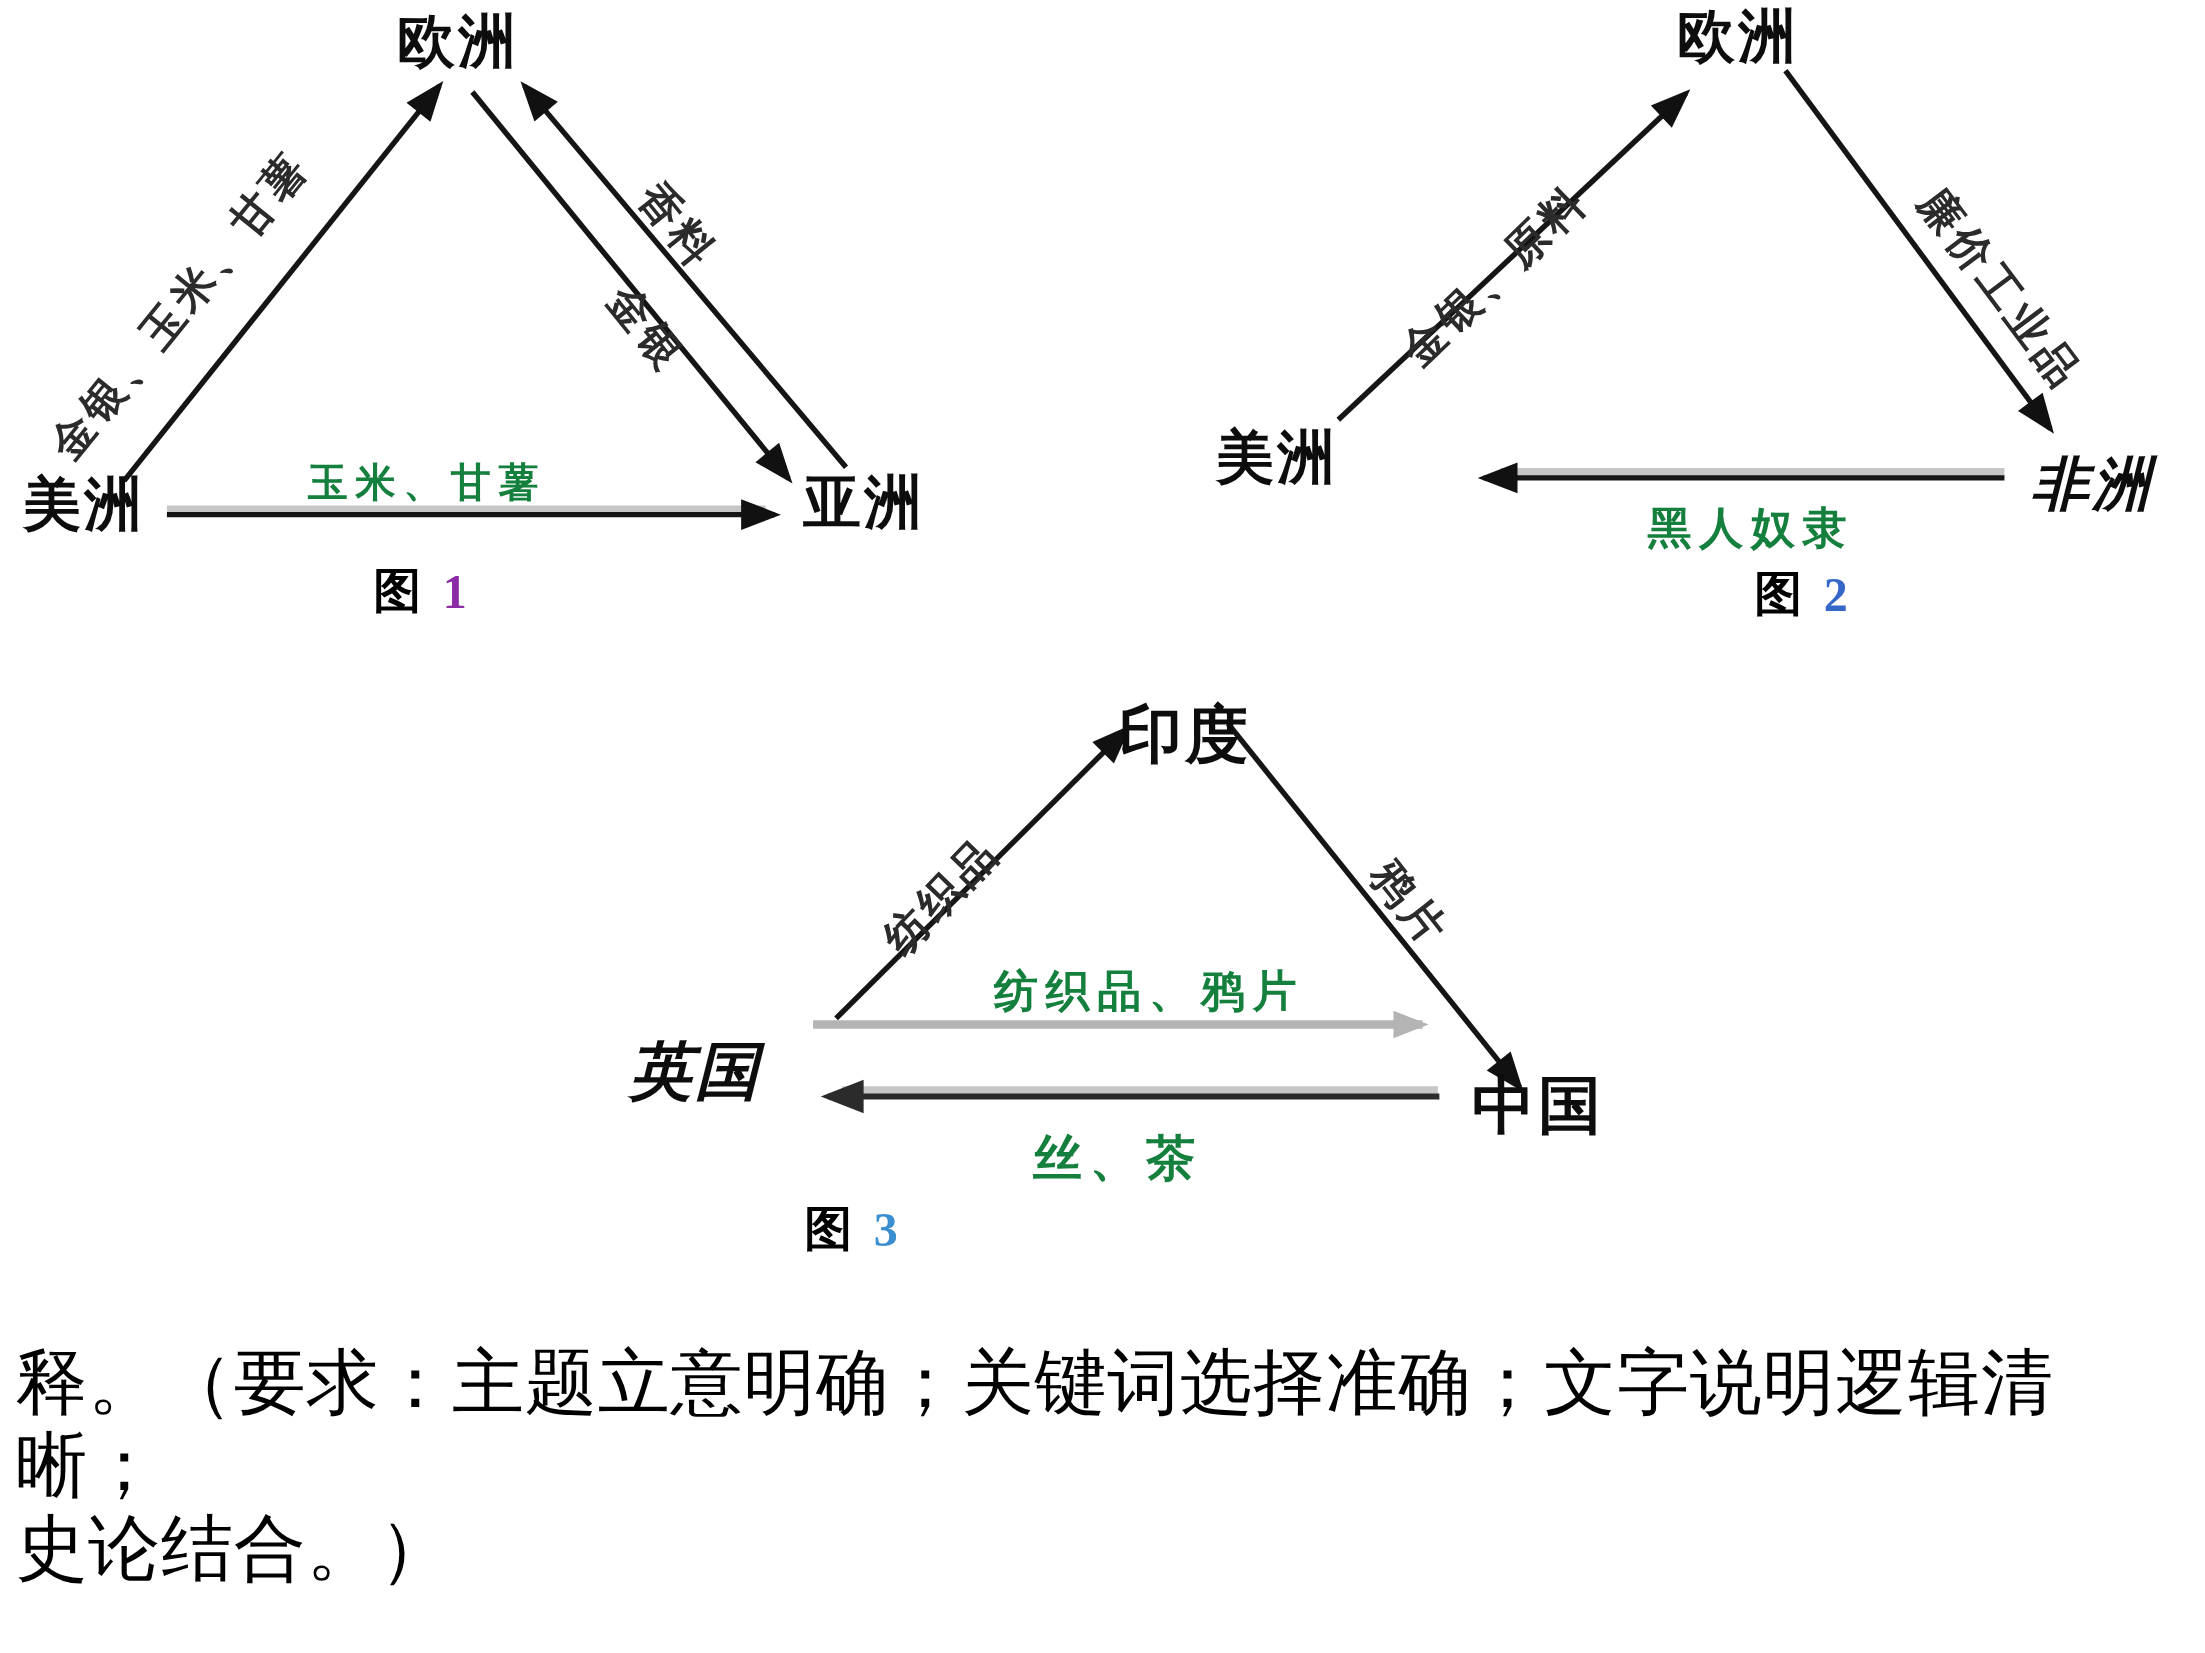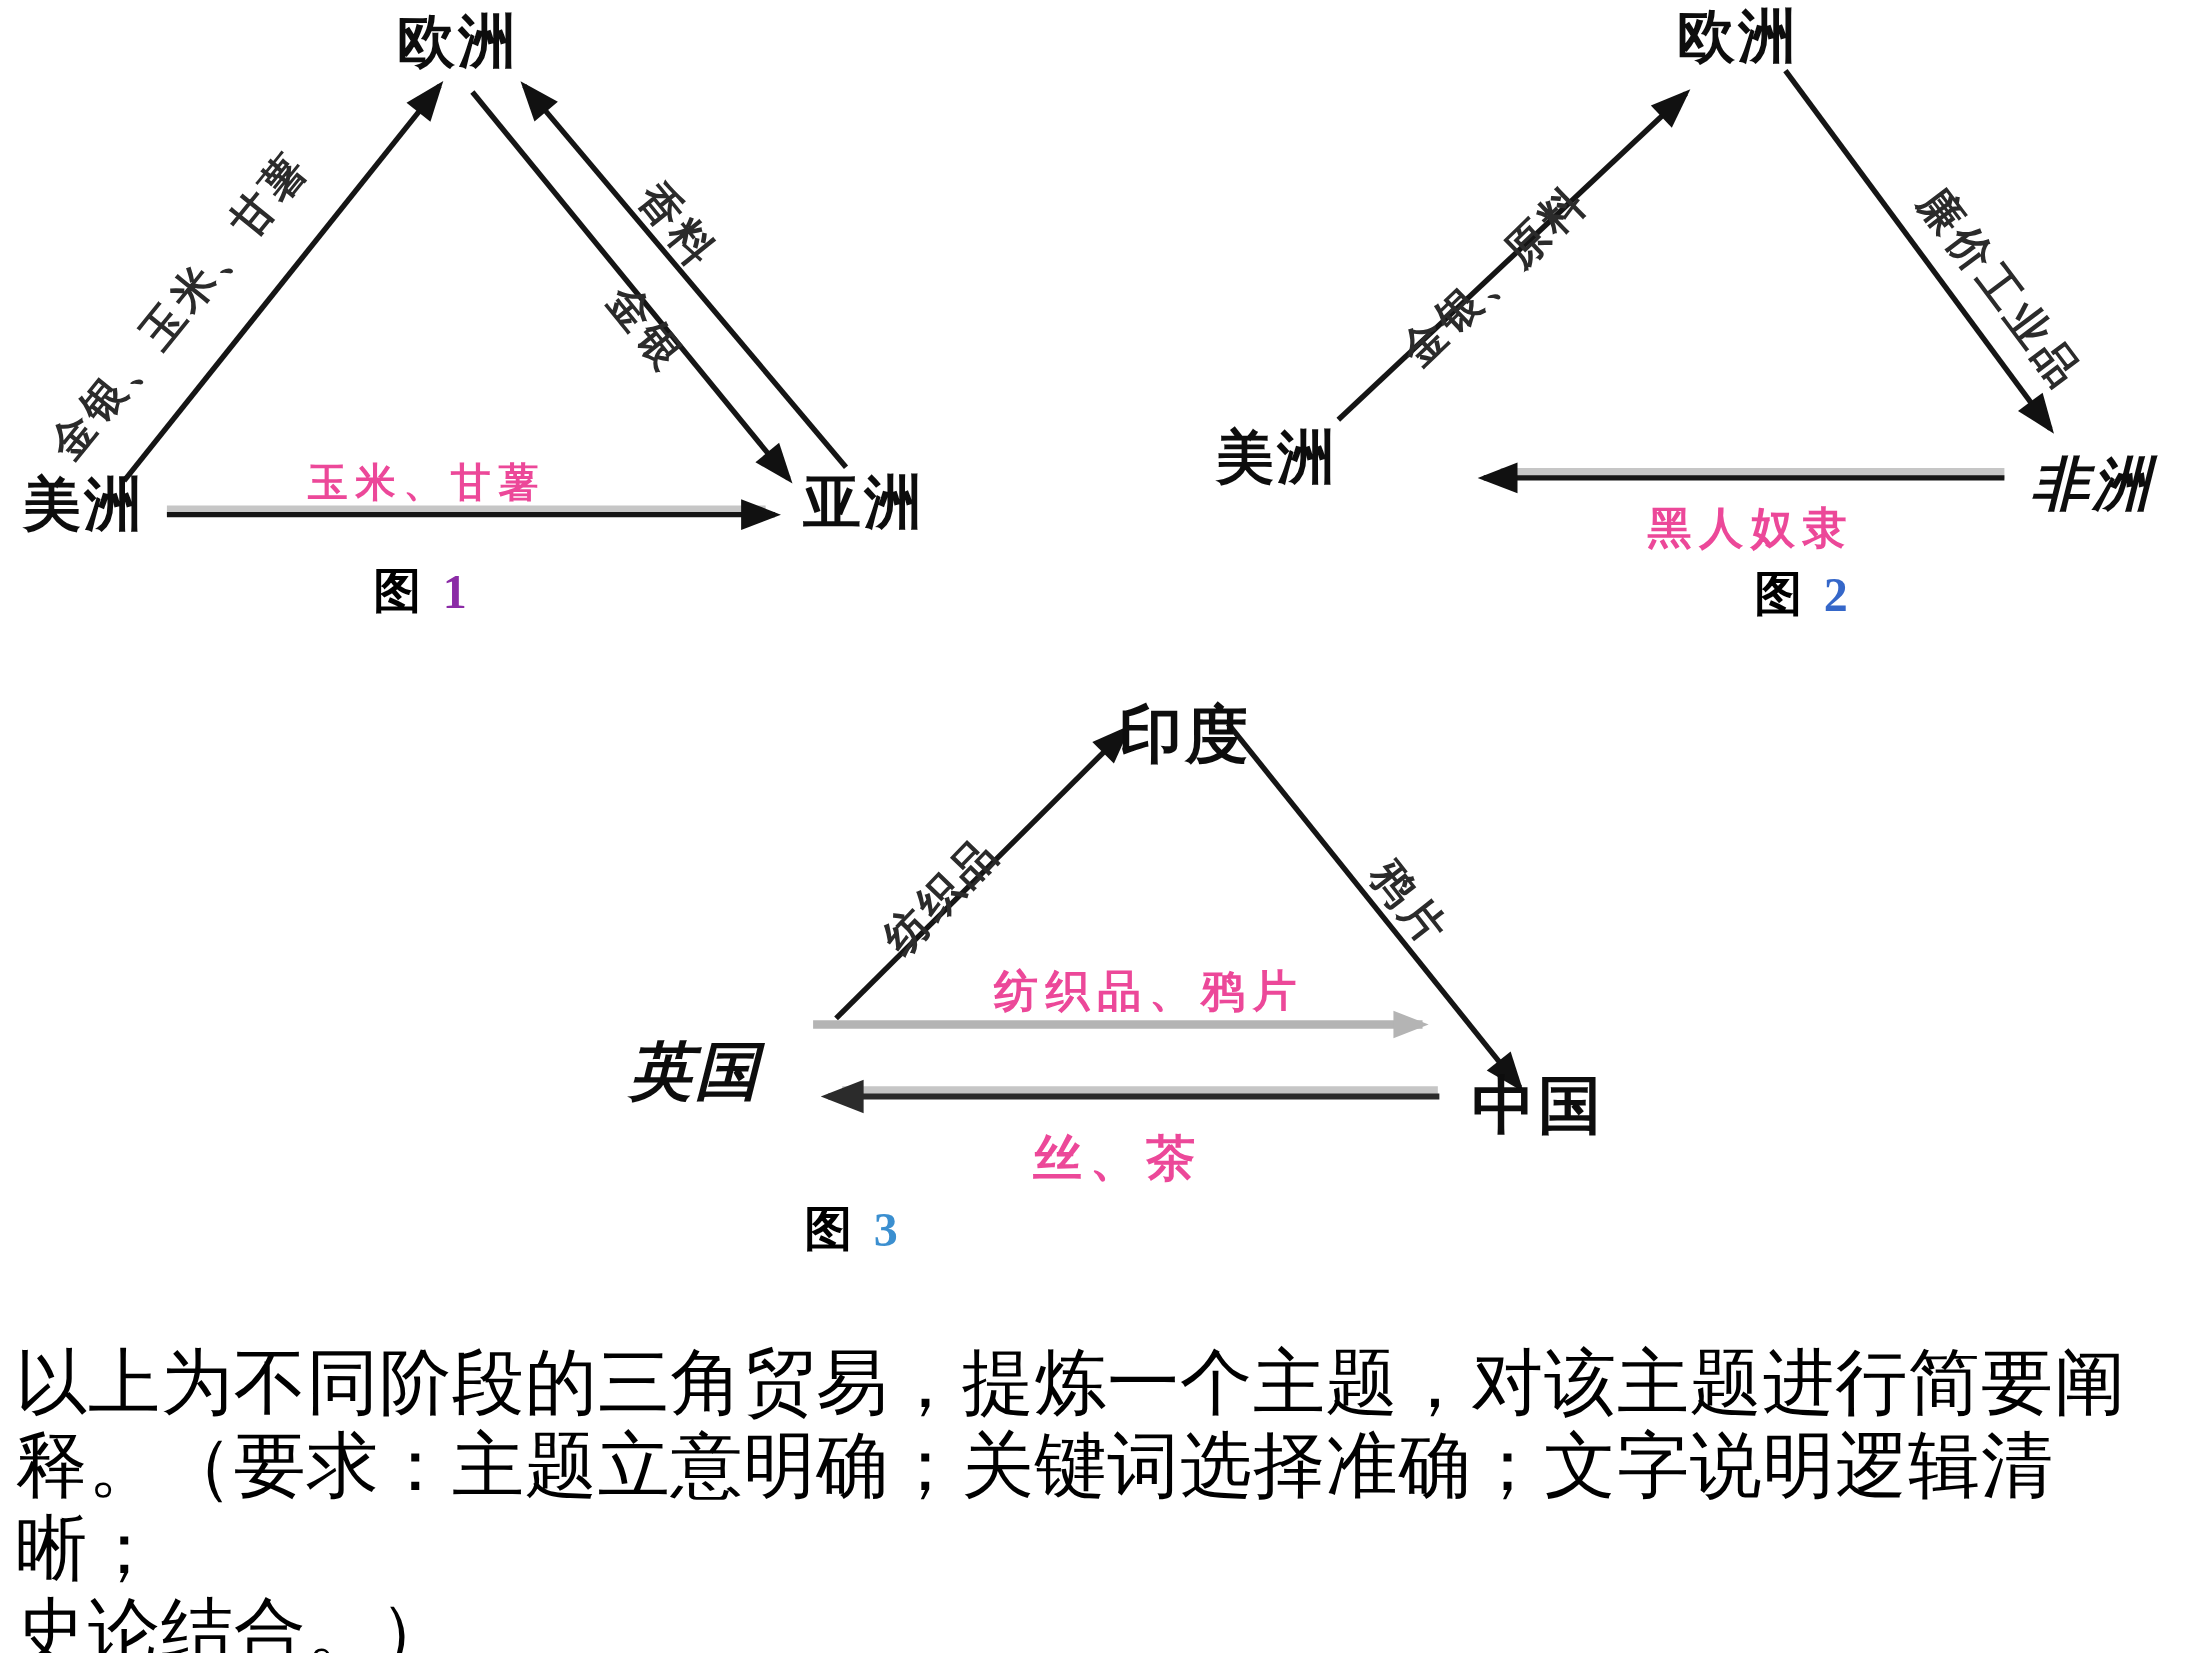--- a/index.html
+++ b/index.html
@@ -13,21 +13,21 @@
   #arrow-layer{position:absolute;left:0;top:0;width:2205px;height:1654px;}
   .lbl{
     position:absolute;
     white-space:nowrap;
     color:#111;
     transform:translate(-50%,-50%);
   }
   .node{font-size:58px;font-weight:700;letter-spacing:3.1px;color:#0d0d0d;text-align:center;}
   .node3{font-size:63px;}
   .edge{font-size:43px;font-weight:700;color:#2b2b2b;letter-spacing:4.6px;}
-  .edge-h{font-size:44px;font-weight:700;color:#ec4899;letter-spacing:7.7px;}
+  .edge-h{font-size:44px;font-weight:700;color:#15803d;letter-spacing:7.7px;}
   .rot-m51{transform:translate(-50%,-50%) rotate(-51deg);}
   .rot-p51{transform:translate(-50%,-50%) rotate(51deg);}
   .rot-m44{transform:translate(-50%,-50%) rotate(-44deg);}
   .rot-p53{transform:translate(-50%,-50%) rotate(53deg);}
   .rot-m46{transform:translate(-50%,-50%) rotate(-46deg);}
   .rot-p52{transform:translate(-50%,-50%) rotate(52deg);}
   .caption{
     font-size:48px;font-weight:700;color:#000;
     display:flex;gap:21.4px;align-items:center;
   }
@@ -129,17 +129,16 @@
 <div class="lbl edge rot-m46" id="f3-lab-a">纺织品</div>
 <div class="lbl edge rot-p52" id="f3-lab-b">鸦片</div>
 <div class="lbl edge-h" id="f3-lab-h1">纺织品、鸦片</div>
 <div class="lbl edge-h" id="f3-lab-h2">丝、茶</div>
 <div class="lbl caption" id="f3-caption">
   <span>图</span>
   <span class="num" style="color: rgb(59, 143, 208);">3</span>
 </div>
 
 <div id="question">
-  <div>以上为不同阶段的三角贸易，提炼一个主题，对该主题进行简要阐</div>
   <div>释。（要求：主题立意明确；关键词选择准确；文字说明逻辑清晰；</div>
   <div>史论结合。）</div>
 </div>
 
 
 </body></html>

